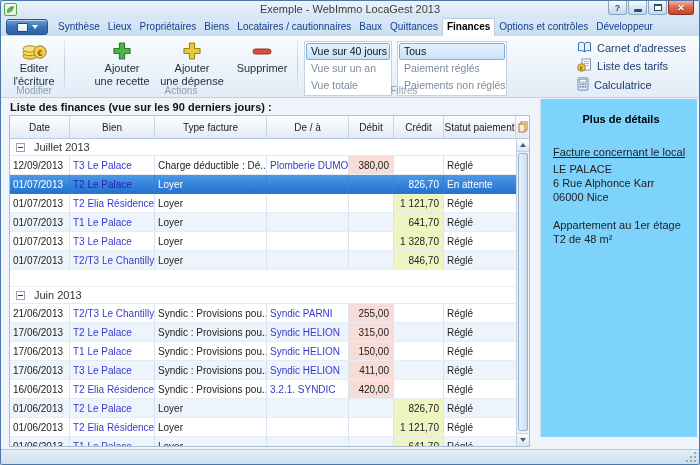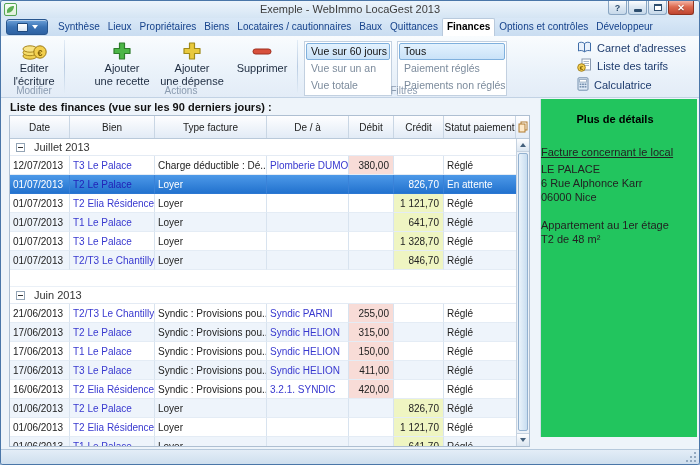--- a/index.html
+++ b/index.html
@@ -95,22 +95,22 @@
   .c-credit{width:50px; justify-content:flex-end; padding-right:4px;}
   .c-statut{width:72px; border-right:none;}
   .link { color:#3838cf; }
   .debit { background:#f8dcd7; }
   .credit { background:#eff5c2; }
   .row.selected { background:linear-gradient(#4d99e8,#2070cd); color:#fff; }
   .row.selected .cell { border-right-color:#3a82d8; border-bottom-color:#2b77d2; }
   .row.selected .link { color:#2222b8; }
   .spacer-row { height:17px; background:#fff; border-bottom:1px solid #eaf0f7; }
 
-  .right-panel { flex:1; margin:1px 2px 12px 0; background:#22c55e; border-left:1px solid #d2deea;
-    padding:14px 8px 0 0; }
+  .right-panel { flex:1; margin:1px 2px 12px 0; background:#7dd3fc; border-left:1px solid #d2deea;
+    padding:14px 8px 0 12px; }
   .rp-title { text-align:center; font-weight:bold; margin-bottom:20px; color:#000; }
   .rp-heading { text-decoration:underline; margin-bottom:3px; color:#222; }
   .rp-line { line-height:14px; color:#222; }
   .rp-gap { height:14px; }
 
   
   .statusbar { height:15px; background:linear-gradient(#e3edf7,#cfdfee); border-top:1px solid #b6c9dc;
     position:relative; }
   .grip { position:absolute; right:3px; bottom:2px; width:10px; height:10px; }
   .grip::after { content:""; position:absolute; right:0; bottom:0; width:2px; height:2px; background:#93a9c0;
@@ -204,21 +204,21 @@
             </svg>
         </span>
         <span>Supprimer</span>
       </div>
       <div class="rgroup-label">Actions</div>
     </div>
     <div class="rsep"></div>
 
     <div class="rgroup" style="padding-left:5px;">
       <div class="flist" id="view-filter">
-          <div class="fitem sel">Vue sur 60 jours</div>
+          <div class="fitem sel">Vue sur 40 jours</div>
           <div class="fitem">Vue sur un an</div>
           <div class="fitem">Vue totale</div>
         </div>
       <div class="flist" id="payment-filter">
           <div class="fitem sel">Tous</div>
           <div class="fitem">Paiement réglés</div>
           <div class="fitem">Paiements non réglés</div>
         </div>
       <div class="rgroup-label">Filtres</div>
     </div>
@@ -287,21 +287,21 @@
             </svg>
           </div>
         </div>
         <div class="grid-viewport">
           <div id="grid-body">
               <div class="grow">
                 <span class="collapse"></span>
                 <span class="glabel">Juillet 2013</span>
               </div>
               <div class="row">
-                <div class="cell c-date">12/07/2013</div>
+                <div class="cell c-date">12/09/2013</div>
                 <div class="cell c-bien">
                   <span class="link">T3 Le Palace</span>
                 </div>
                 <div class="cell c-type">Charge déductible : Dé...</div>
                 <div class="cell c-dea">
                   <span class="link">Plomberie DUMO...</span>
                 </div>
                 <div class="cell c-debit debit">380,00</div>
                 <div class="cell c-credit"></div>
                 <div class="cell c-statut">Réglé</div>

